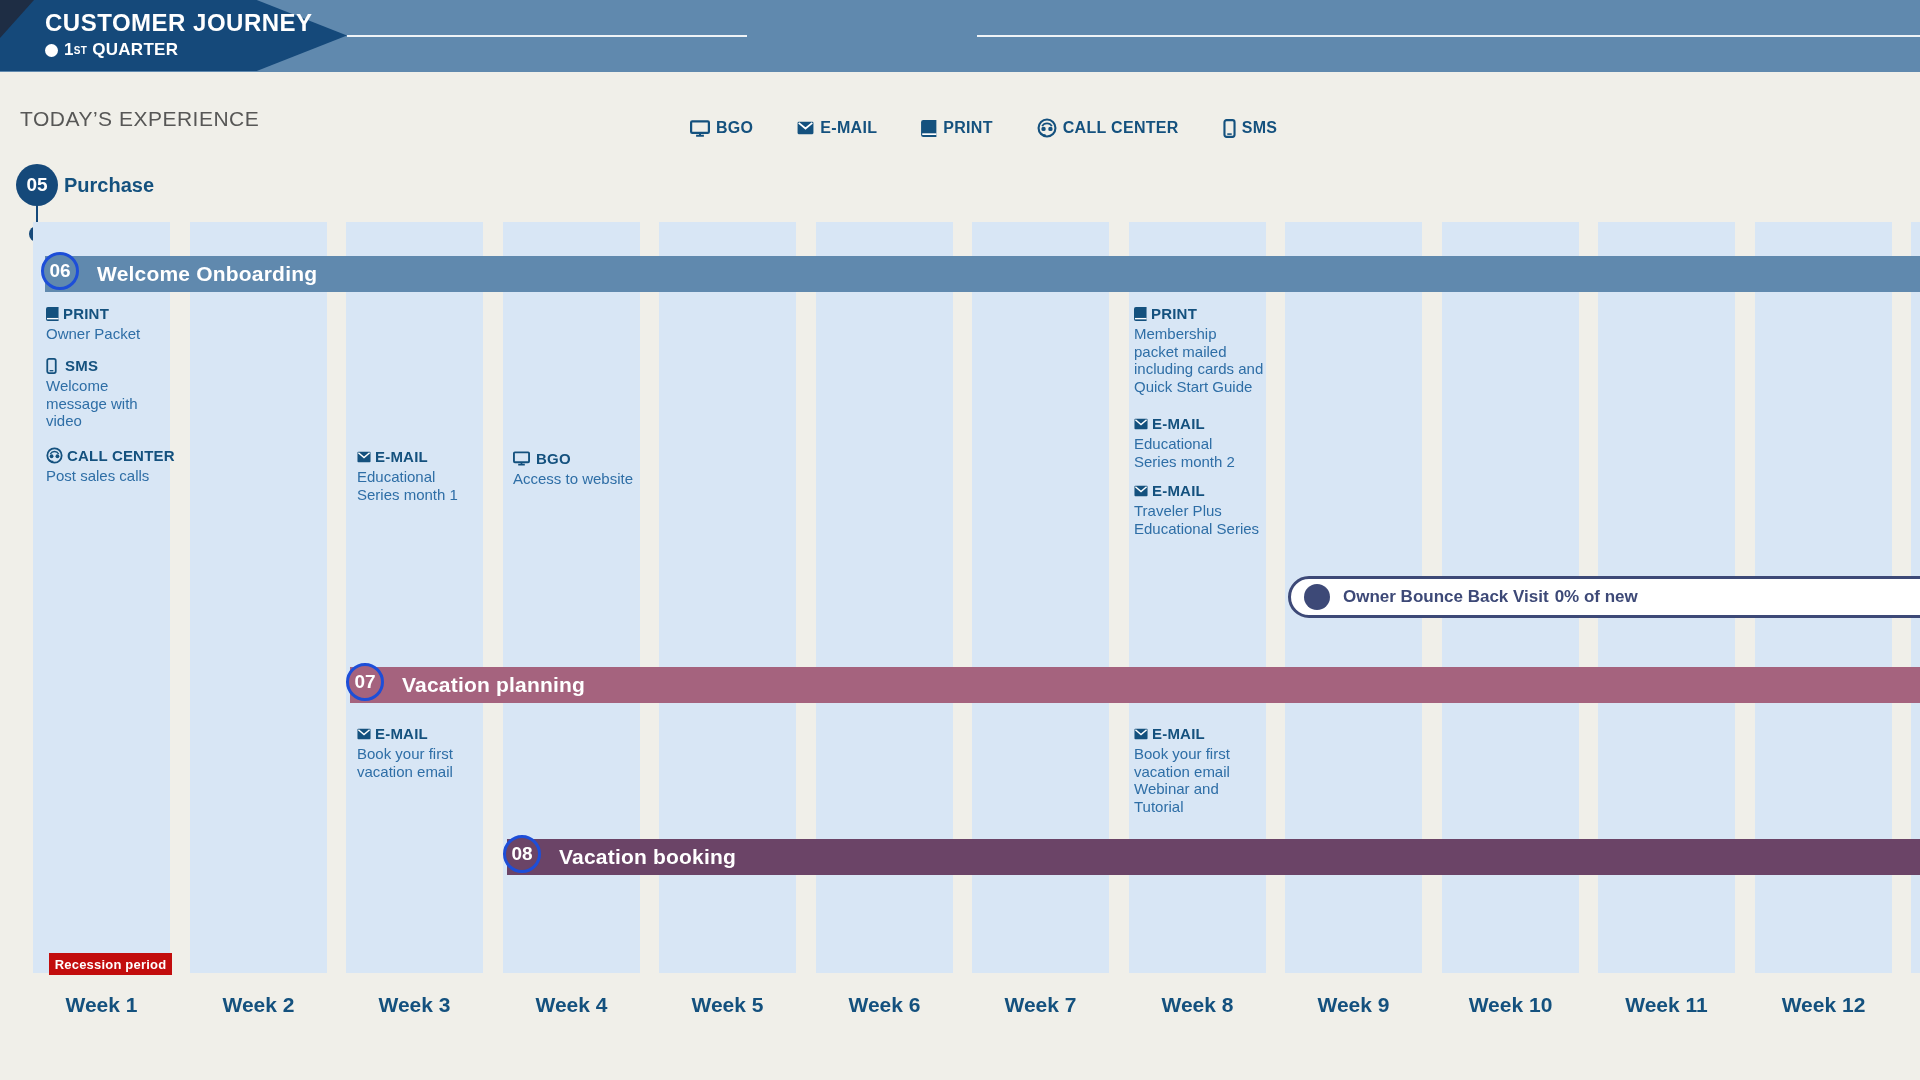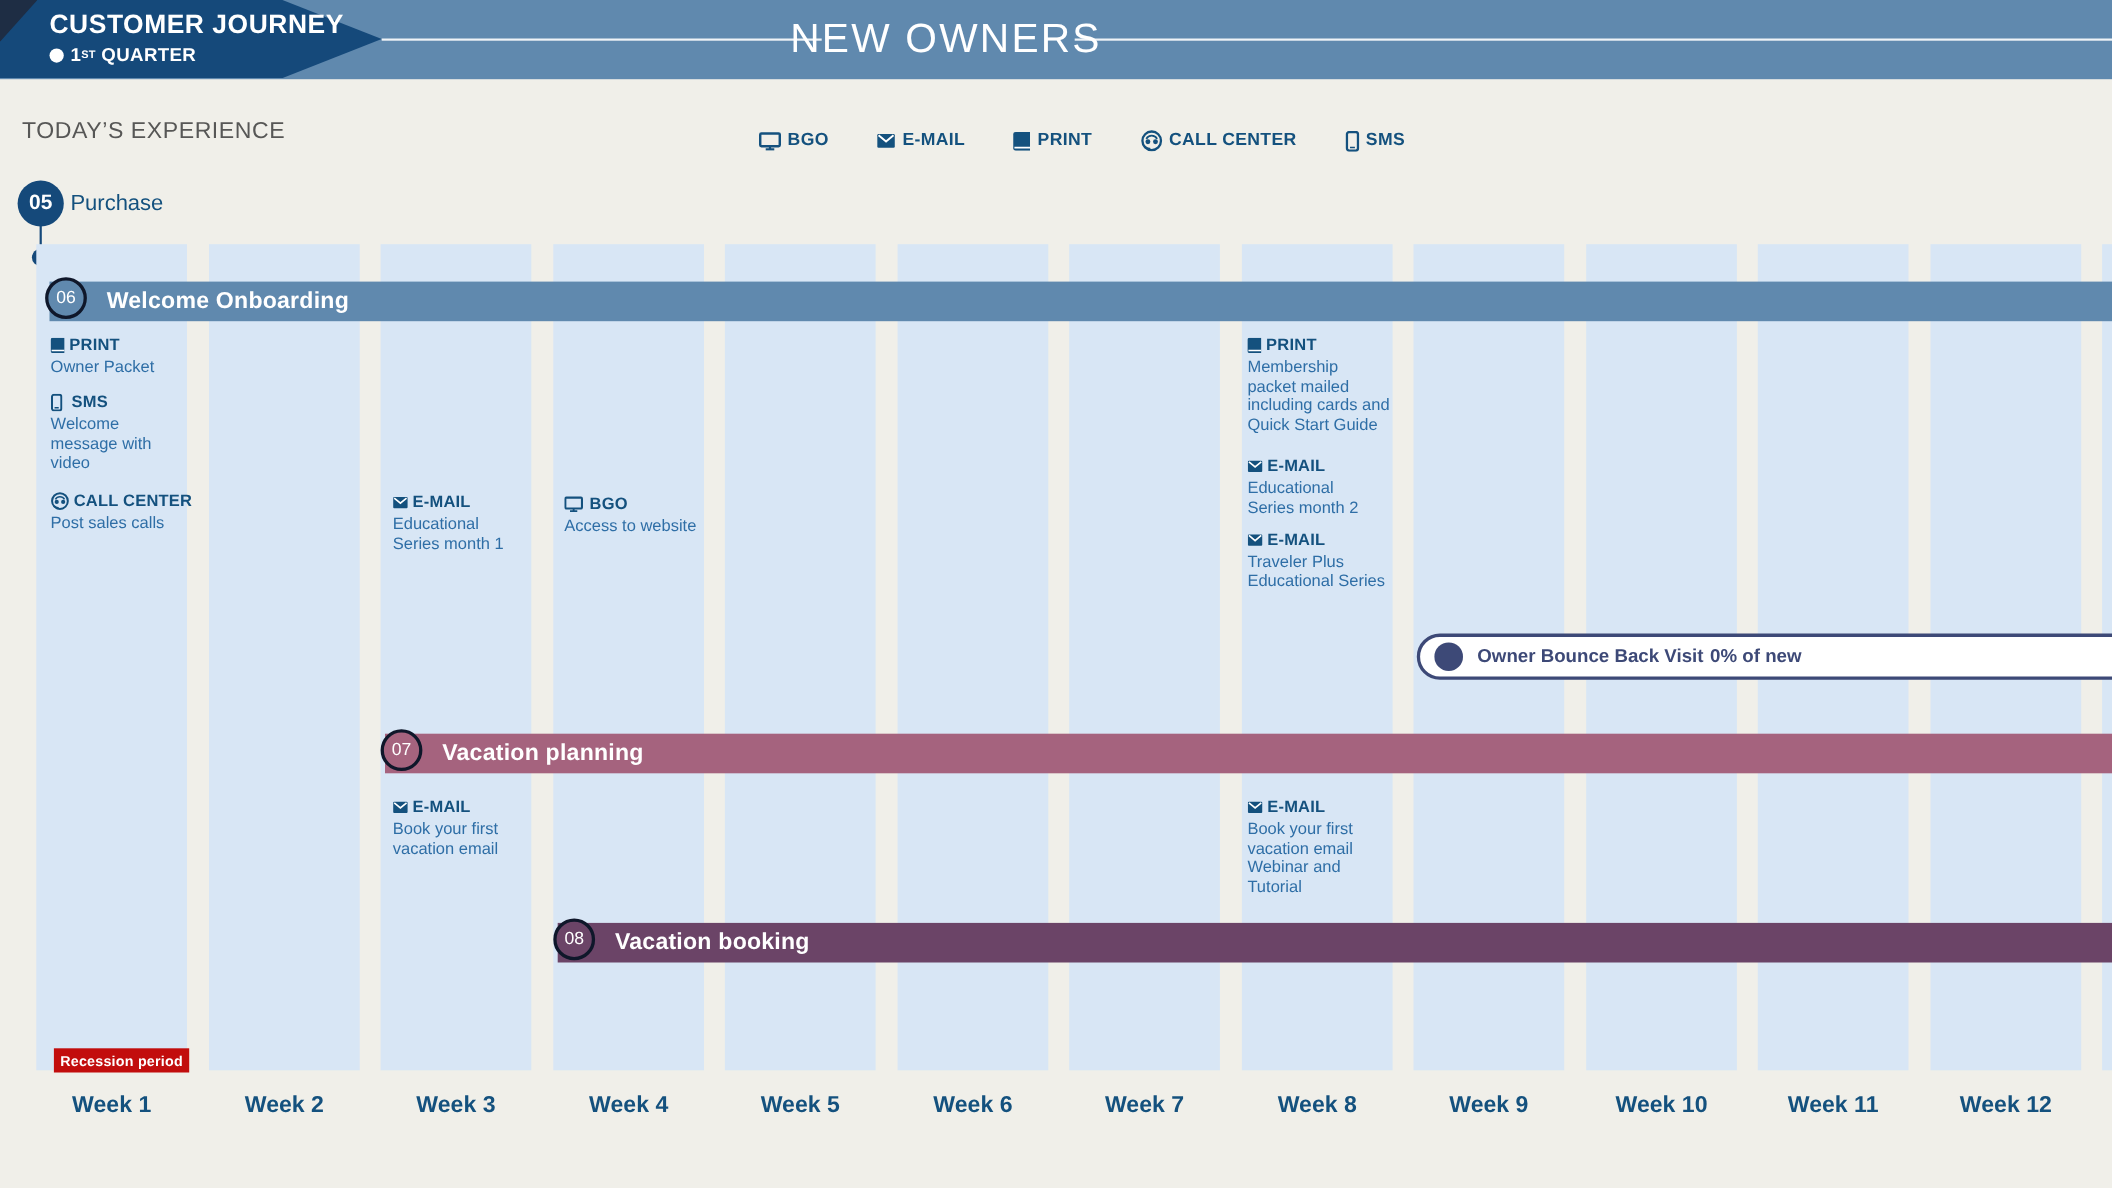--- a/index.html
+++ b/index.html
@@ -29,35 +29,35 @@
 
   .section-label{position:absolute;left:20px;top:107px;font-size:21px;color:var(--gray);letter-spacing:.5px;}
 
   
   .legend{position:absolute;left:690px;top:118px;display:flex;gap:44px;align-items:center;}
   .legend-item{display:flex;align-items:center;gap:6px;color:var(--ink);font-size:16px;font-weight:700;letter-spacing:.3px;}
 
   
   .ms-circle{position:absolute;left:16px;top:164px;width:42px;height:42px;border-radius:50%;
     background:var(--navy);color:#fff;font-size:19px;font-weight:700;display:flex;align-items:center;justify-content:center;}
-  .ms-label{position:absolute;left:64px;top:174px;font-size:20px;font-weight:400;color:var(--ink);text-align:right;}
+  .ms-label{position:absolute;left:64px;top:174px;font-size:20px;font-weight:700;color:var(--ink);text-align:right;}
   .connector{position:absolute;left:36px;top:205px;width:2px;height:22px;background:var(--navy);}
   .day-dot{position:absolute;left:29px;top:226px;width:16px;height:16px;border-radius:50%;background:var(--navy);}
   .day-label{position:absolute;left:52px;top:224px;font-size:20px;font-weight:700;color:var(--ink);}
 
   
   .col{position:absolute;top:222px;width:137px;height:751px;background:var(--colblue);}
   .wklabel{position:absolute;top:993px;width:137px;text-align:center;font-size:21px;font-weight:700;color:var(--ink);}
 
   
   .phase{position:absolute;height:36px;display:flex;align-items:center;color:#fff;
     font-size:21px;font-weight:700;white-space:nowrap;letter-spacing:.2px;}
   .phase-label{padding-left:52px;}
-  .phase-circle{position:absolute;width:38px;height:38px;border:3px solid #0f172a;border-radius:50%;
-    color:#fff;font-size:16px;font-weight:400;display:flex;align-items:center;justify-content:center;}
+  .phase-circle{position:absolute;width:38px;height:38px;border:3px solid #1d4ed8;border-radius:50%;
+    color:#fff;font-size:19px;font-weight:700;display:flex;align-items:center;justify-content:center;}
   .ph-welcome{background:var(--steel);} .ph-planning{background:var(--mauve);} .ph-booking{background:var(--plum);}
 
   
   .tp{position:absolute;}
   .tp-head{display:flex;align-items:center;gap:4px;font-size:15px;font-weight:700;color:var(--ink);letter-spacing:.2px;white-space:nowrap;}
   .tp-body{margin-top:3px;font-size:15px;line-height:17.5px;color:var(--body);}
 
   
   .pill{position:absolute;left:1288px;top:576px;width:706px;height:42px;background:#fff;
     border:3px solid var(--pill);border-radius:26px;display:flex;align-items:center;padding-left:13px;}
@@ -71,21 +71,20 @@
   svg{display:block;flex:none;}
 </style>
 </head>
 <body>
 
 <div id="canvas">
 
   <div class="banner">
     <div class="banner-line" style="left:347px;width:400px;"></div>
     <div class="banner-line" style="left:977px;width:943px;"></div>
-    <div class="banner-title">NEW OWNERS</div>
   </div>
   <div class="ribbon"></div>
   <div class="fold"></div>
   <div class="ribbon-title">CUSTOMER JOURNEY</div>
   <div class="ribbon-sub">
     <span class="bullet"></span>
     <span>1</span>
       <sup>ST</sup>
     <span class="qword">QUARTER</span>
   </div>

